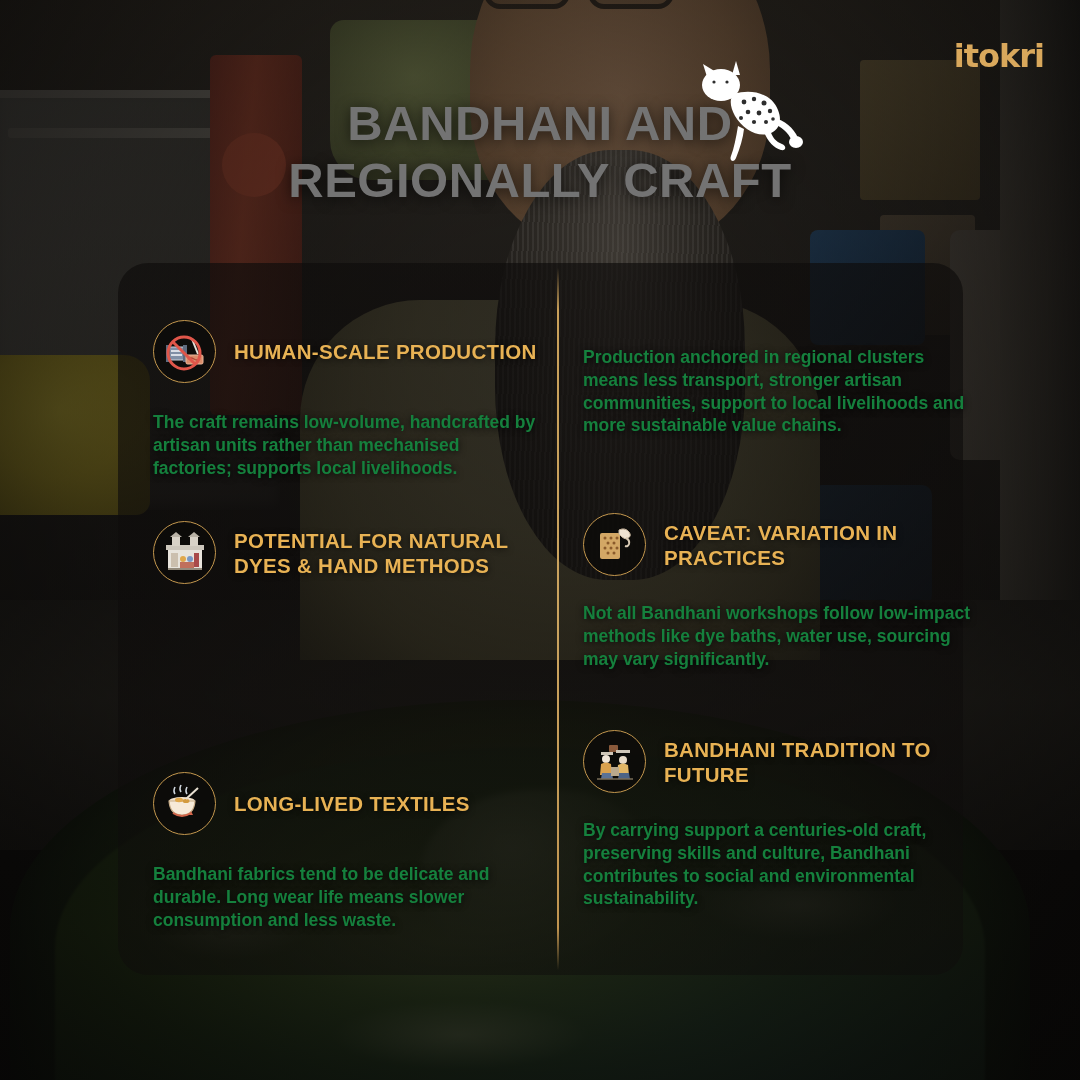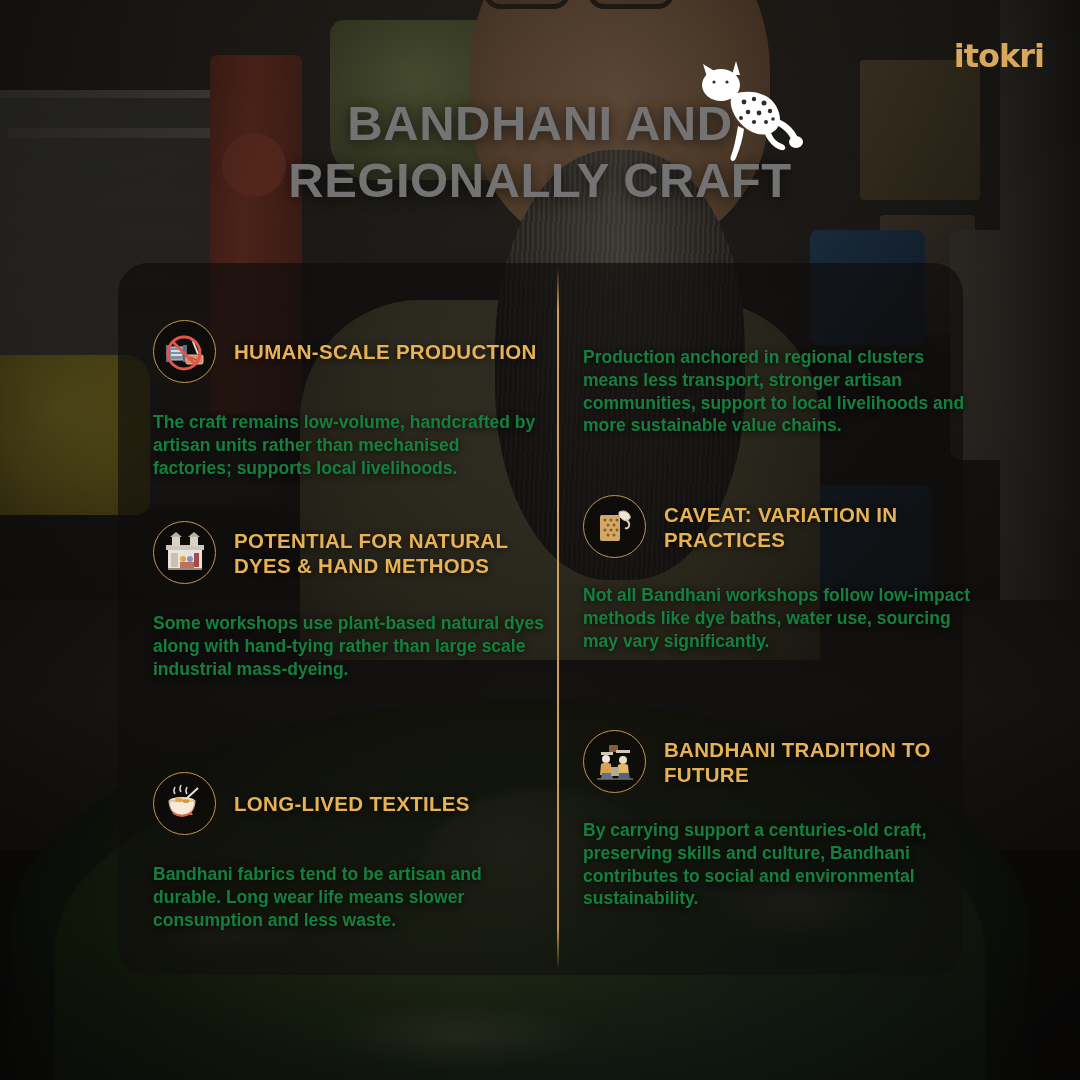--- a/index.html
+++ b/index.html
@@ -206,21 +206,21 @@
     margin-top:26px;
     font-size:17.5px; line-height:1.30;
     color:#15803d; font-weight:700;
     text-shadow:0 1px 7px rgba(0,0,0,.8);
   }
 
   
   #it0{ left:153px; top:320px; width:385px; }
   #it1{ left:583px; top:320px; width:400px; }
   #it2{ left:153px; top:521px; width:392px; }
-  #it3{ left:583px; top:495px; width:400px; }
+  #it3{ left:583px; top:513px; width:400px; }
   #it4{ left:153px; top:772px; width:385px; }
   #it5{ left:583px; top:730px; width:400px; }
 
   #it0 p, #it2 p, #it4 p{ margin-top:28px; }
 </style>
 </head>
 <body>
 
 <div id="poster">
 
@@ -335,21 +335,20 @@
             <rect x="10" y="24" width="7" height="14" fill="#cbbfae"></rect>
             <rect x="33" y="24" width="5" height="14" fill="#a94a4a"></rect>
             <circle cx="22" cy="30" r="3" fill="#e0a84c"></circle>
             <circle cx="29" cy="30" r="3" fill="#7a98c4"></circle>
             <rect x="19" y="33" width="14" height="6" fill="#c0705c"></rect>
             <rect x="7" y="39" width="34" height="2" fill="#938a7b"></rect>
           </svg>
         </div>
         <h3>POTENTIAL FOR NATURAL DYES &amp; HAND METHODS</h3>
       </div>
-      <p>Some workshops use plant-based natural dyes along with hand-tying rather than large scale industrial mass-dyeing.</p>
     </div>
 
     <div class="item" id="it3">
       <div class="head">
         <div class="icon-circle">
           <svg width="46" height="46" viewBox="0 0 46 46">
             <rect x="8" y="11" width="20" height="26" rx="2" fill="#d3a765"></rect>
             <g fill="#8a5a2b">
               <circle cx="13" cy="16" r="1.5"></circle>
                 <circle cx="19" cy="16" r="1.5"></circle>
@@ -380,21 +379,21 @@
             <path d="M7 20 q1 14 13 14 q12 0 13 -14 Z" fill="#f7ead8" stroke="#c9ad88" stroke-width="1.2"></path>
             <ellipse cx="17" cy="19" rx="4" ry="2.2" fill="#e0a84c"></ellipse>
             <ellipse cx="24" cy="20" rx="3.5" ry="2" fill="#d39a3d"></ellipse>
             <line x1="24" y1="18" x2="36" y2="7" stroke="#e8e0d2" stroke-width="2"></line>
             <path d="M11 32 q9 6 18 0" stroke="#d2654a" stroke-width="2" fill="none"></path>
             <path d="M29 30 l2 4 l-4 0 Z" fill="#d2654a"></path>
           </svg>
         </div>
         <h3>LONG-LIVED TEXTILES</h3>
       </div>
-      <p>Bandhani fabrics tend to be artisan and durable. Long wear life means slower consumption and less waste.</p>
+      <p>Bandhani fabrics tend to be delicate and durable. Long wear life means slower consumption and less waste.</p>
     </div>
 
     <div class="item" id="it5">
       <div class="head">
         <div class="icon-circle">
           <svg width="46" height="46" viewBox="0 0 46 46">
             <rect x="17" y="6" width="9" height="7" rx="1" fill="#8a5a3b"></rect>
             <rect x="24" y="11" width="14" height="3" fill="#cfc7b8"></rect>
             <rect x="9" y="13" width="12" height="3" fill="#cfc7b8"></rect>
             <circle cx="14" cy="20" r="4" fill="#f0e6d8"></circle>

